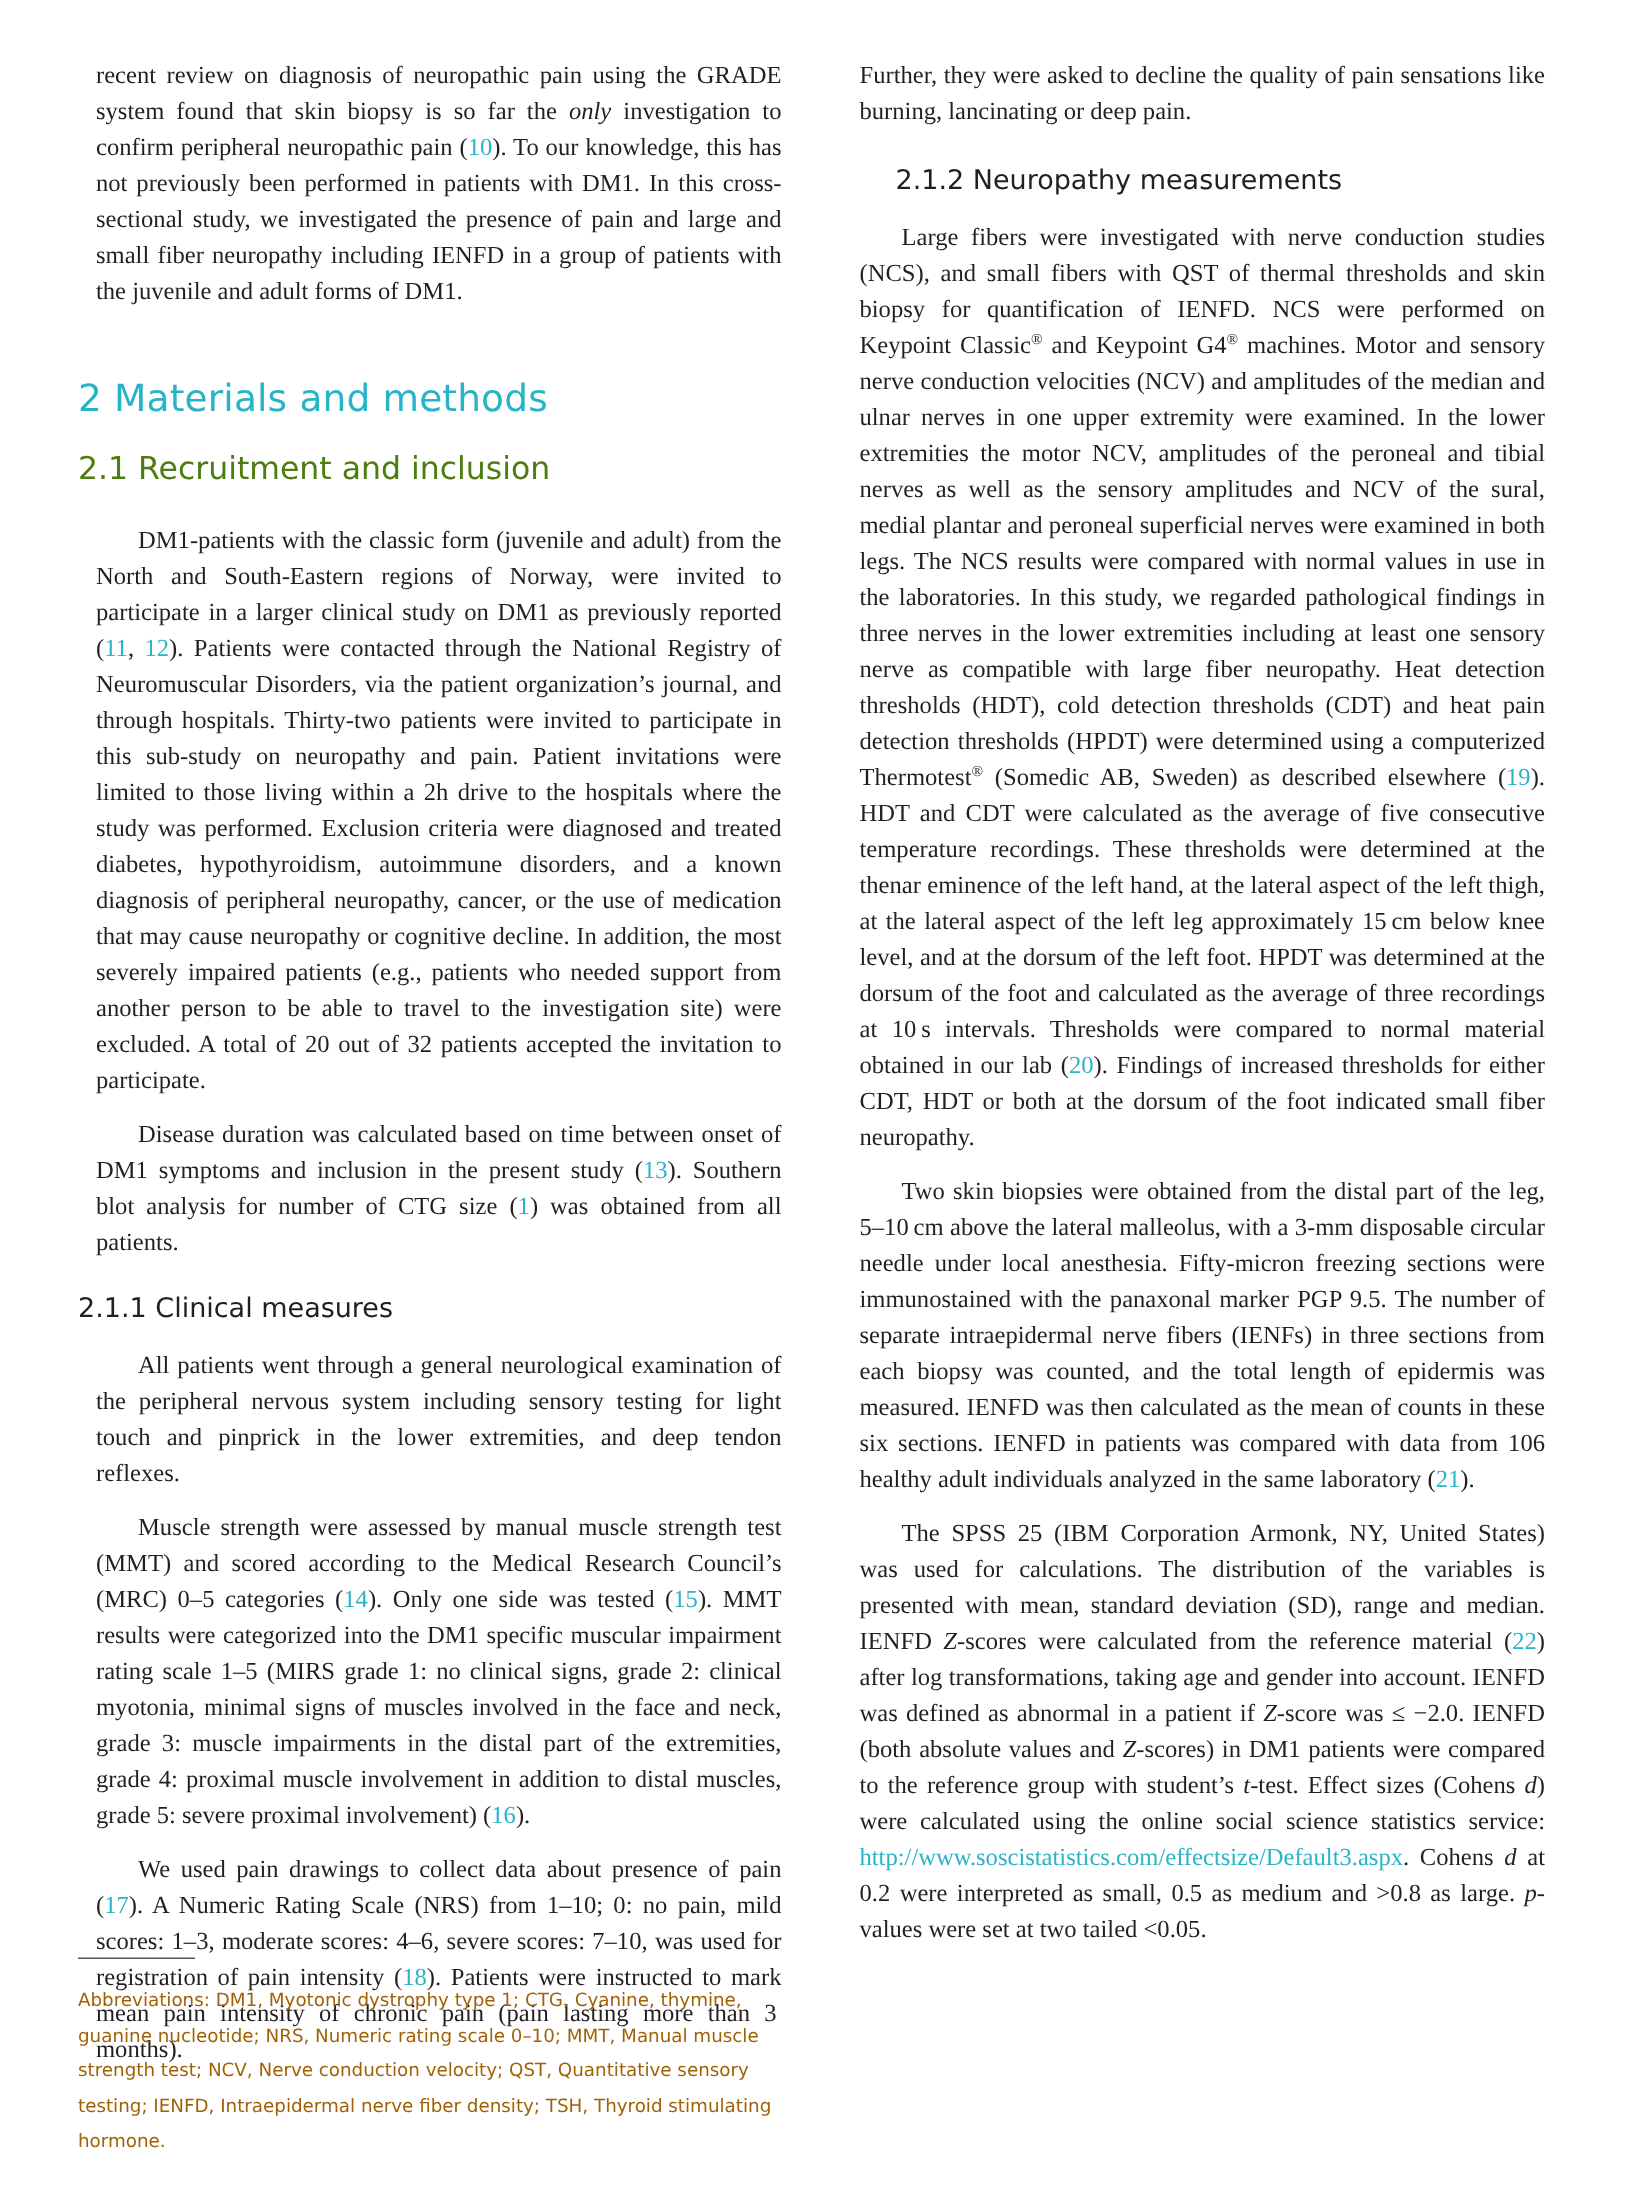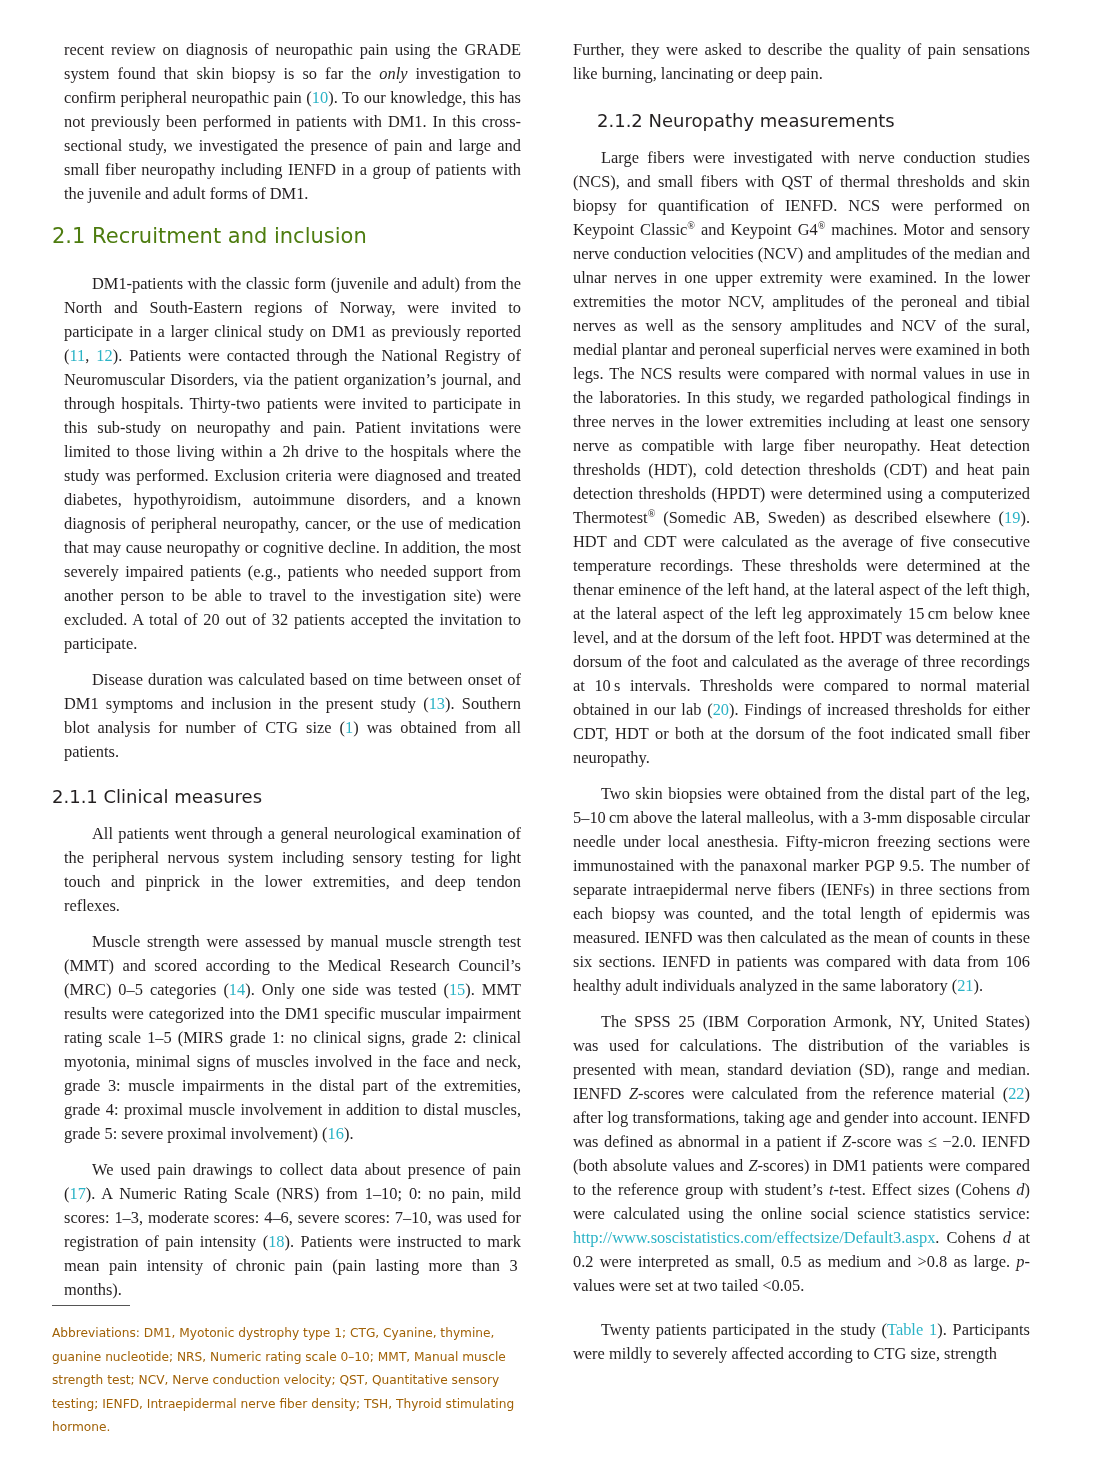--- a/index.html
+++ b/index.html
@@ -17,46 +17,46 @@
   .footnote { position: absolute; left: 52px; top: 1322px; width: 481px; font-family: "DejaVu Sans", "Liberation Sans", sans-serif; font-size: 12.2px; line-height: 23.5px; color: #a16207; text-align: left; }
   sup { font-size: 0.62em; line-height: 0; vertical-align: 0.55em; }
   em { font-style: italic; }
 </style>
 </head>
 <body>
 
 <div class="col col-left">
   <p><span>recent review on diagnosis of neuropathic pain using the GRADE system found that skin biopsy is so far the </span><em>only</em><span> investigation to confirm peripheral neuropathic pain (</span><a class="ref">10</a><span>). To our knowledge, this has not previously been performed in patients with DM1. In this cross-sectional study, we investigated the presence of pain and large and small fiber neuropathy including IENFD in a group of patients with the juvenile and adult forms of DM1.</span></p>
 
+  <h1 class="h1" style="margin-top:44px;">2 Materials and methods</h1>
 
   <h2 class="h2" style="margin-top:16px;">2.1 Recruitment and inclusion</h2>
 
   <p class="indent" style="margin-top:22px;"><span>DM1-patients with the classic form (juvenile and adult) from the North and South-Eastern regions of Norway, were invited to participate in a larger clinical study on DM1 as previously reported (</span><a class="ref">11</a><span>, </span><a class="ref">12</a><span>). Patients were contacted through the National Registry of Neuromuscular Disorders, via the patient organization’s journal, and through hospitals. Thirty-two patients were invited to participate in this sub-study on neuropathy and pain. Patient invitations were limited to those living within a 2h drive to the hospitals where the study was performed. Exclusion criteria were diagnosed and treated diabetes, hypothyroidism, autoimmune disorders, and a known diagnosis of peripheral neuropathy, cancer, or the use of medication that may cause neuropathy or cognitive decline. In addition, the most severely impaired patients (e.g., patients who needed support from another person to be able to travel to the investigation site) were excluded. A total of 20 out of 32 patients accepted the invitation to participate.</span></p>
 
   <p class="indent"><span>Disease duration was calculated based on time between onset of DM1 symptoms and inclusion in the present study (</span><a class="ref">13</a><span>). Southern blot analysis for number of CTG size (</span><a class="ref">1</a><span>) was obtained from all patients.</span></p>
 
   <h3 class="h3" style="margin-top:20px;">2.1.1 Clinical measures</h3>
 
   <p class="indent">All patients went through a general neurological examination of the peripheral nervous system including sensory testing for light touch and pinprick in the lower extremities, and deep tendon reflexes.</p>
 
   <p class="indent"><span>Muscle strength were assessed by manual muscle strength test (MMT) and scored according to the Medical Research Council’s (MRC) 0–5 categories (</span><a class="ref">14</a><span>). Only one side was tested (</span><a class="ref">15</a><span>). MMT results were categorized into the DM1 specific muscular impairment rating scale 1–5 (MIRS grade 1: no clinical signs, grade 2: clinical myotonia, minimal signs of muscles involved in the face and neck, grade 3: muscle impairments in the distal part of the extremities, grade 4: proximal muscle involvement in addition to distal muscles, grade 5: severe proximal involvement) (</span><a class="ref">16</a><span>).</span></p>
 
   <p class="indent"><span>We used pain drawings to collect data about presence of pain (</span><a class="ref">17</a><span>). A Numeric Rating Scale (NRS) from 1–10; 0: no pain, mild scores: 1–3, moderate scores: 4–6, severe scores: 7–10, was used for registration of pain intensity (</span><a class="ref">18</a><span>). Patients were instructed to mark mean pain intensity of chronic pain (pain lasting more than 3 months).</span></p>
 </div>
 
 <div class="footnote-rule"></div>
 <div class="footnote">Abbreviations: DM1, Myotonic dystrophy type 1; CTG, Cyanine, thymine, guanine nucleotide; NRS, Numeric rating scale 0–10; MMT, Manual muscle strength test; NCV, Nerve conduction velocity; QST, Quantitative sensory testing; IENFD, Intraepidermal nerve fiber density; TSH, Thyroid stimulating hormone.</div>
 
 <div class="col col-right">
-  <p>Further, they were asked to describe the quality of pain sensations like burning, lancinating or deep pain.</p>
+  <p>Further, they were asked to decline the quality of pain sensations like burning, lancinating or deep pain.</p>
 
   <h3 class="h3" style="margin-top:22px;margin-left:36px;">2.1.2 Neuropathy measurements</h3>
 
   <p class="indent"><span>Large fibers were investigated with nerve conduction studies (NCS), and small fibers with QST of thermal thresholds and skin biopsy for quantification of IENFD. NCS were performed on Keypoint Classic</span><sup>®</sup><span> and Keypoint G4</span><sup>®</sup><span> machines. Motor and sensory nerve conduction velocities (NCV) and amplitudes of the median and ulnar nerves in one upper extremity were examined. In the lower extremities the motor NCV, amplitudes of the peroneal and tibial nerves as well as the sensory amplitudes and NCV of the sural, medial plantar and peroneal superficial nerves were examined in both legs. The NCS results were compared with normal values in use in the laboratories. In this study, we regarded pathological findings in three nerves in the lower extremities including at least one sensory nerve as compatible with large fiber neuropathy. Heat detection thresholds (HDT), cold detection thresholds (CDT) and heat pain detection thresholds (HPDT) were determined using a computerized Thermotest</span><sup>®</sup><span> (Somedic AB, Sweden) as described elsewhere (</span><a class="ref">19</a><span>). HDT and CDT were calculated as the average of five consecutive temperature recordings. These thresholds were determined at the thenar eminence of the left hand, at the lateral aspect of the left thigh, at the lateral aspect of the left leg approximately 15 cm below knee level, and at the dorsum of the left foot. HPDT was determined at the dorsum of the foot and calculated as the average of three recordings at 10 s intervals. Thresholds were compared to normal material obtained in our lab (</span><a class="ref">20</a><span>). Findings of increased thresholds for either CDT, HDT or both at the dorsum of the foot indicated small fiber neuropathy.</span></p>
 
   <p class="indent"><span>Two skin biopsies were obtained from the distal part of the leg, 5–10 cm above the lateral malleolus, with a 3-mm disposable circular needle under local anesthesia. Fifty-micron freezing sections were immunostained with the panaxonal marker PGP 9.5. The number of separate intraepidermal nerve fibers (IENFs) in three sections from each biopsy was counted, and the total length of epidermis was measured. IENFD was then calculated as the mean of counts in these six sections. IENFD in patients was compared with data from 106 healthy adult individuals analyzed in the same laboratory (</span><a class="ref">21</a><span>).</span></p>
 
 
   <p class="indent"><span>The SPSS 25 (IBM Corporation Armonk, NY, United States) was used for calculations. The distribution of the variables is presented with mean, standard deviation (SD), range and median. IENFD </span><em>Z</em><span>-scores were calculated from the reference material (</span><a class="ref">22</a><span>) after log transformations, taking age and gender into account. IENFD was defined as abnormal in a patient if </span><em>Z</em><span>-score was ≤ −2.0. IENFD (both absolute values and </span><em>Z</em><span>-scores) in DM1 patients were compared to the reference group with student’s </span><em>t</em><span>-test. Effect sizes (Cohens </span><em>d</em><span>) were calculated using the online social science statistics service: </span><a class="link">http://www.soscistatistics.com/effectsize/Default3.aspx</a><span>. Cohens </span><em>d</em><span> at 0.2 were interpreted as small, 0.5 as medium and &gt;0.8 as large. </span><em>p</em><span>-values were set at two tailed &lt;0.05.</span></p>
 
 
-  <p class="indent" style="margin-top:20px;"><span>Twenty patients participated in the study (</span><a class="ref">Table 1</a><span>). Participants were mildly to severely affected according to CTG size, strength</span></p>
 </div>
 
 </body></html>

